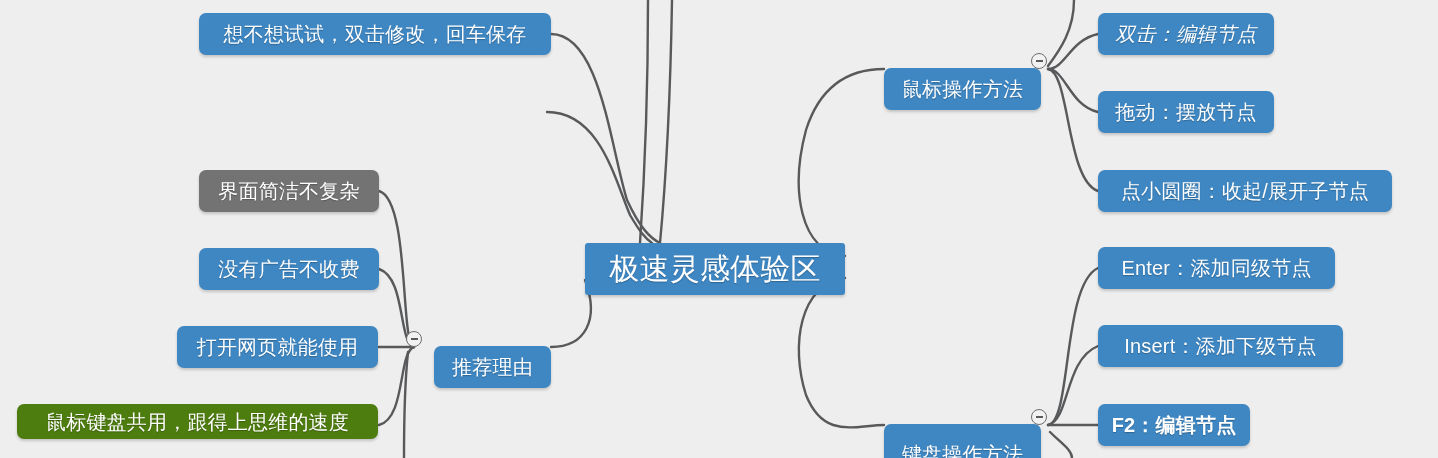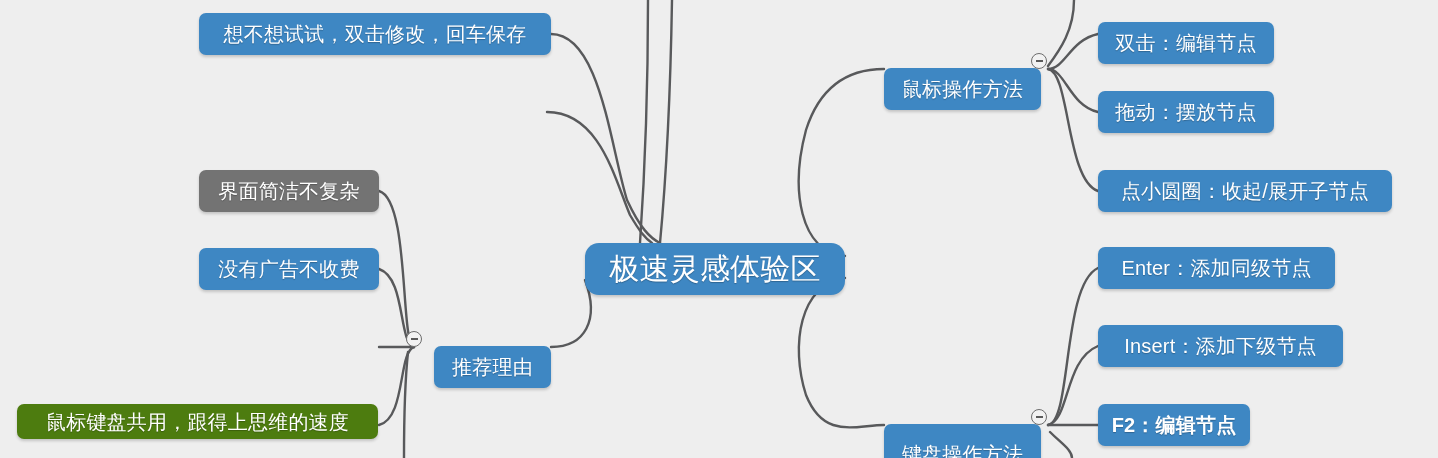--- a/index.html
+++ b/index.html
@@ -38,21 +38,21 @@
     font-size: 20px;
     line-height: 1;
     padding: 0 14px;
     box-shadow: 0 2px 3px rgba(0,0,0,0.18);
     text-shadow: 0 1px 1px rgba(0,0,0,0.25);
     letter-spacing: 0.2px;
     cursor: default;
   }
   .node.root {
     font-size: 30px;
-    border-radius: 14px;
+    border-radius: 3px;
     padding: 0 36px;
     text-align: center;
   }
   .node.level1 {
     font-size: 20px;
     margin-top: 20px;
   }
   .toggle {
     position: absolute;
     width: 16px;
@@ -114,21 +114,21 @@
   </svg>
 
   <div class="node root" style="left: 585px; top: 243px; width: 260px; height: 52px; background: rgb(62, 135, 195); color: rgb(255, 255, 255);">
     <span>极速灵感体验区</span>
   </div>
 
   <div class="node level1" style="left: 884px; top: 48px; width: 157px; height: 42px; background: rgb(62, 135, 195); color: rgb(255, 255, 255);">
     <span>鼠标操作方法</span>
   </div>
   <div class="toggle" style="left: 1031px; top: 53px;"></div>
-  <div class="node" style="left: 1098px; top: 22px; width: 176px; height: 42px; background: rgb(62, 135, 195); color: rgb(255, 255, 255);">
+  <div class="node" style="left: 1098px; top: 13px; width: 176px; height: 42px; background: rgb(62, 135, 195); color: rgb(255, 255, 255); font-style: italic;">
     <span>双击：编辑节点</span>
   </div>
   <div class="node" style="left: 1098px; top: 91px; width: 176px; height: 42px; background: rgb(62, 135, 195); color: rgb(255, 255, 255);">
     <span>拖动：摆放节点</span>
   </div>
   <div class="node" style="left: 1098px; top: 170px; width: 294px; height: 42px; background: rgb(62, 135, 195); color: rgb(255, 255, 255);">
     <span>点小圆圈：收起/展开子节点</span>
   </div>
 
   <div class="node level1" style="left: 884px; top: 404px; width: 157px; height: 59px; background: rgb(62, 135, 195); color: rgb(255, 255, 255);">
@@ -148,20 +148,23 @@
   <div class="node level1" style="left: 434px; top: 326px; width: 117px; height: 42px; background: rgb(62, 135, 195); color: rgb(255, 255, 255);">
     <span>推荐理由</span>
   </div>
   <div class="toggle" style="left: 406px; top: 331px;"></div>
   <div class="node" style="left: 199px; top: 170px; width: 180px; height: 42px; background: #737373; color: rgb(255, 255, 255);">
     <span>界面简洁不复杂</span>
   </div>
   <div class="node" style="left: 199px; top: 248px; width: 180px; height: 42px; background: rgb(62, 135, 195); color: rgb(255, 255, 255);">
     <span>没有广告不收费</span>
   </div>
+  <div class="node" style="left: 177px; top: 326px; width: 201px; height: 42px; background: rgb(62, 135, 195); color: rgb(255, 255, 255);">
+    <span>打开网页就能使用</span>
+  </div>
   <div class="node" style="left: 17px; top: 404px; width: 361px; height: 35px; background: #4d7c0f; color: rgb(255, 255, 255);">
     <span>鼠标键盘共用，跟得上思维的速度</span>
   </div>
 
   <div class="node" style="left: 199px; top: 13px; width: 352px; height: 42px; background: rgb(62, 135, 195); color: rgb(255, 255, 255);">
     <span>想不想试试，双击修改，回车保存</span>
   </div>
 
 </div>
 

